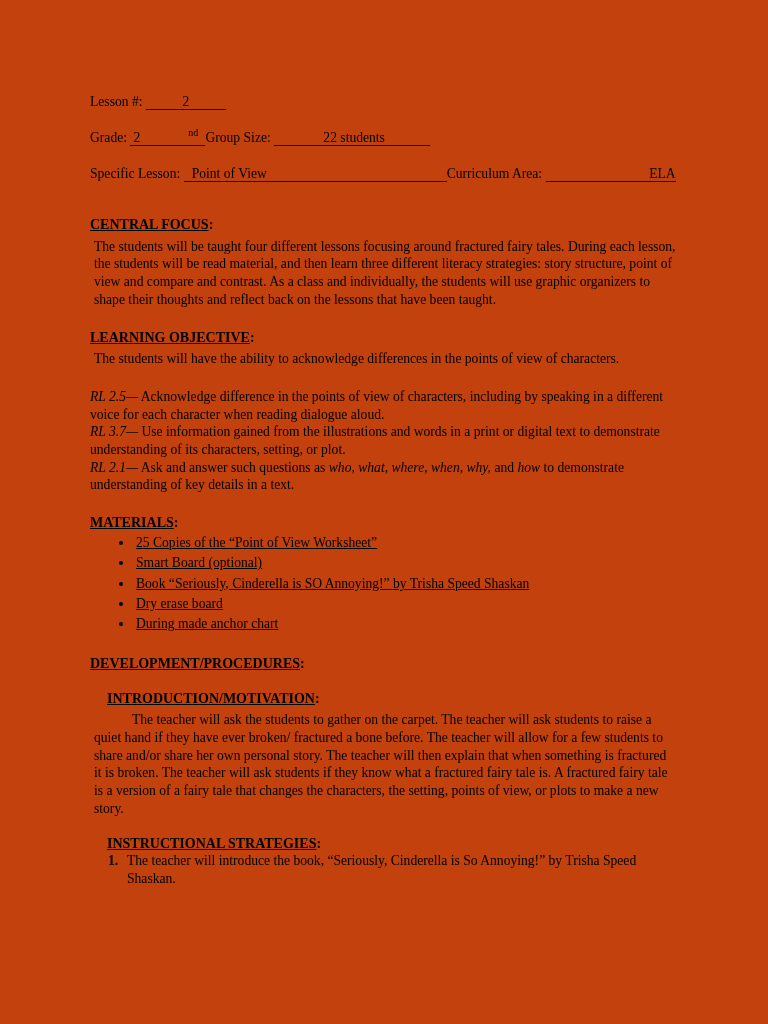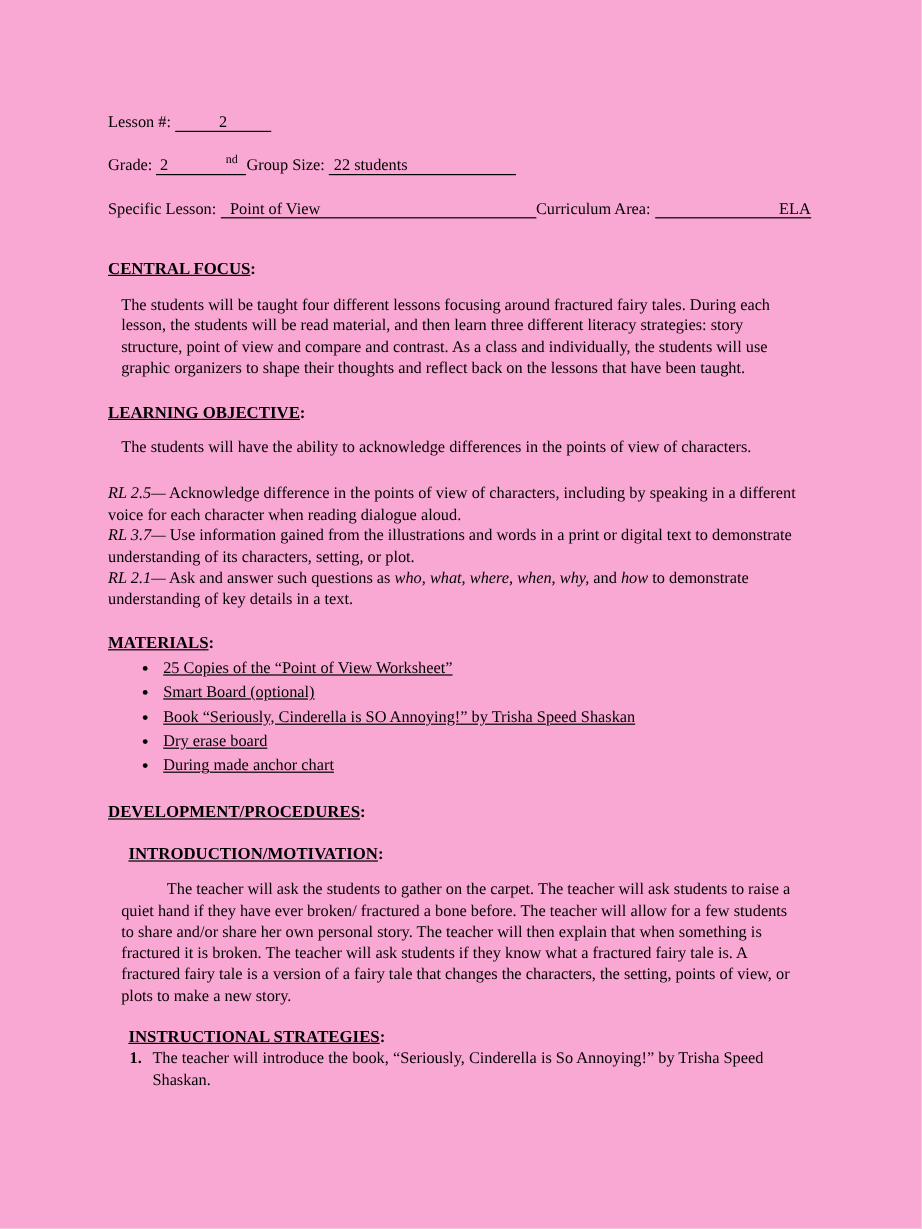--- a/index.html
+++ b/index.html
@@ -12,59 +12,59 @@
     height: 1024px;
     overflow: hidden;
     font-family: "Liberation Serif", "DejaVu Serif", serif;
     color: #000000;
   }
   .page {
     box-sizing: border-box;
     width: 768px;
     height: 1024px;
     padding: 93px 88px 0 90px;
-    background: #f9a8d4;
+    background: #c2410c;
   }
   .hline {
     font-size: 13.6px;
     line-height: 17px;
     height: 18px;
     margin-bottom: 18px;
     white-space: nowrap;
   }
   .blank {
     display: inline-block;
     border-bottom: 1px solid #000;
     vertical-align: baseline;
     line-height: 15px;
   }
   .b-lesson   { width: 80px;  text-align: center; }
   .b-grade    { width: 72px;  text-align: left; padding-left: 3px; }
-  .b-group    { width: 152px; text-align: left; padding-left: 4px; font-family: Liberation Serif, serif; }
+  .b-group    { width: 152px; text-align: center; padding-left: 4px; font-family: Liberation Serif, serif; }
   .b-specific { width: 255px; text-align: left; padding-left: 8px; }
   .b-curric   { width: 126px; text-align: right; padding-left: 4px; }
   sup.ord {
     font-size: 10px;
     line-height: 0;
     vertical-align: super;
     margin-left: 48px;
   }
   .sec { margin: 0; }
   .hd {
     font-size: 14px;
     font-weight: bold;
     line-height: 17.7px;
     margin: 0;
   }
   .hd .u { text-decoration: underline; }
   .hd-sub { margin-left: 17px; }
   .body-text {
     font-size: 13.6px;
     line-height: 17.7px;
-    margin: 11px;
+    margin: 4px;
     text-align: left;
   }
   .mt-lg { margin-top: 33px; }
   .mt-md { margin-top: 20px; }
   .mt-sm { margin-top: 17px; }
   .it { font-style: italic; }
   .std-p { margin: 0; }
   ul.materials {
     margin: 1px 0 0 0;
     padding: 0 0 0 44px;

